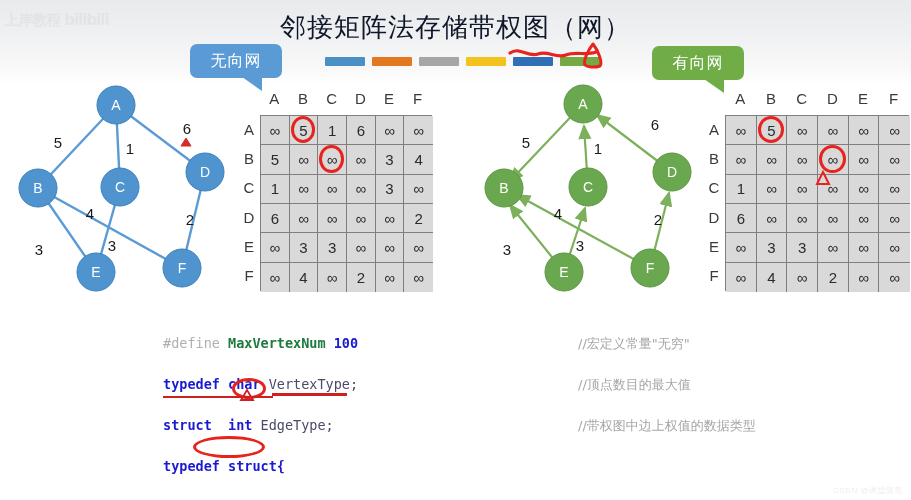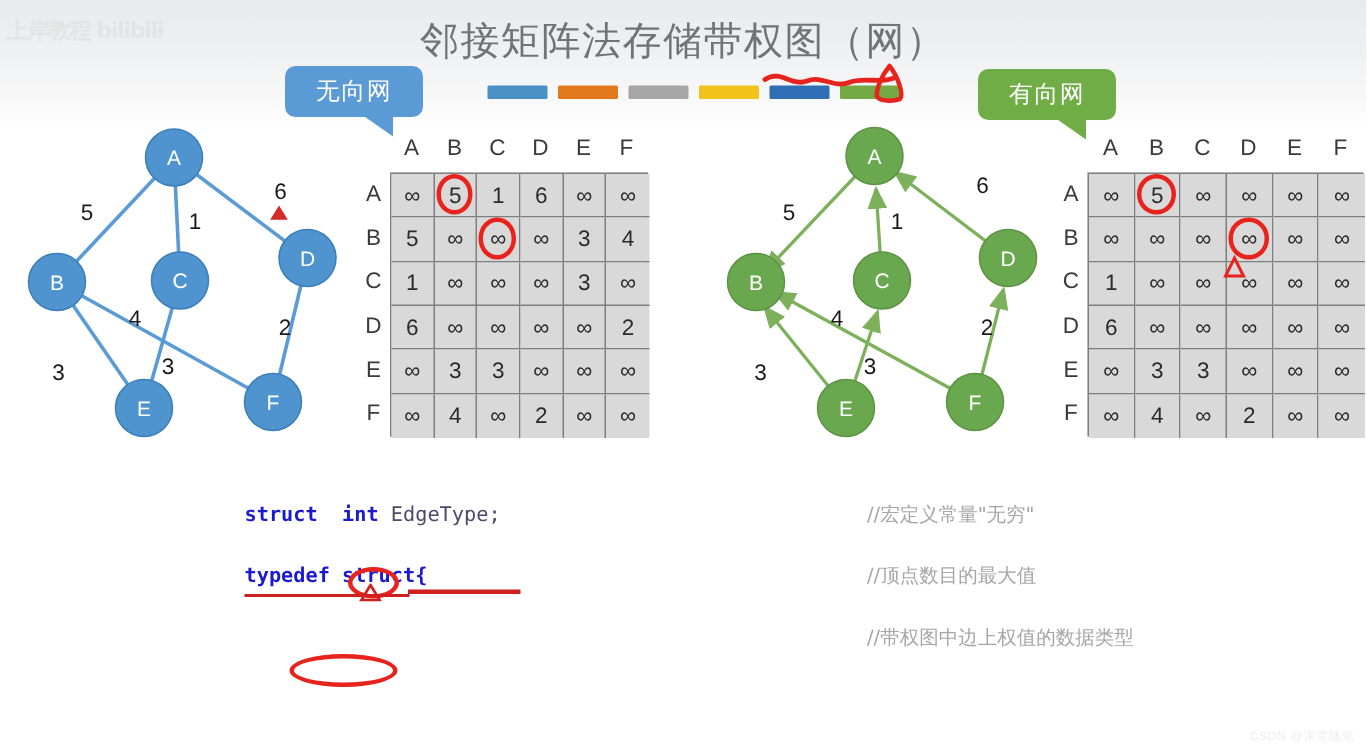--- a/index.html
+++ b/index.html
@@ -20,21 +20,21 @@
     position:absolute;left:4px;top:2px;width:160px;height:34px;
     color:#dcdcdc;font-size:25px;font-weight:bold;letter-spacing:1px;
     font-family:"DejaVu Sans",sans-serif;
     opacity:.55;white-space:nowrap;
   }
   .watermark-bili .cn{font-size:15px;letter-spacing:-1px;}
 
   .page-title{
     position:absolute;left:0;top:10px;width:911px;text-align:center;
     font-family:"DejaVu Serif","Liberation Serif",serif;
-    font-size:26px;color:#737373;letter-spacing:1px;
+    font-size:26px;color:#0f172a;letter-spacing:1px;
     white-space:nowrap;
   }
 
   
   .barstrip{position:absolute;left:325px;top:57px;width:280px;height:11px;}
   .barstrip .cbar{position:absolute;top:0;height:9px;width:40px;border-radius:1px;}
 
   
   .callout{
     position:absolute;border-radius:7px;
@@ -346,20 +346,22 @@
     <div id="d-circles">
         <div class="red-ellipse" style="left: 52.6667px; top: 28px; width: 26.6667px; height: 27.3333px;"></div>
         <div class="red-ellipse" style="left: 114px; top: 57.3333px; width: 26.6667px; height: 27.3333px;"></div>
         <svg style="position:absolute;left:110px;top:82px;width:16px;height:16px;">
           <path d="M8,2 L14,14 L2,14 Z" fill="none" stroke="#e8231d" stroke-width="2"></path>
         </svg>
       </div>
   </div>
 
   <div class="code">
+<div><span class="gry">#define </span><span class="grn">MaxVertexNum</span> <span class="num">100</span></div>
+<div><span class="kw">typedef char</span> <span class="pln">VertexType;</span></div>
 <div><span class="kw">struct</span> <span class="kw">&nbsp;int&nbsp;</span><span class="pln">EdgeType;</span></div>
 <div><span class="kw">typedef struct{</span></div>
 
 
 
 
   </div>
 
   <div class="red-ellipse" style="left:232px;top:378px;width:34px;height:21px;"></div>
   <div class="red-ul" style="left:163px;top:396px;width:110px;"></div>

